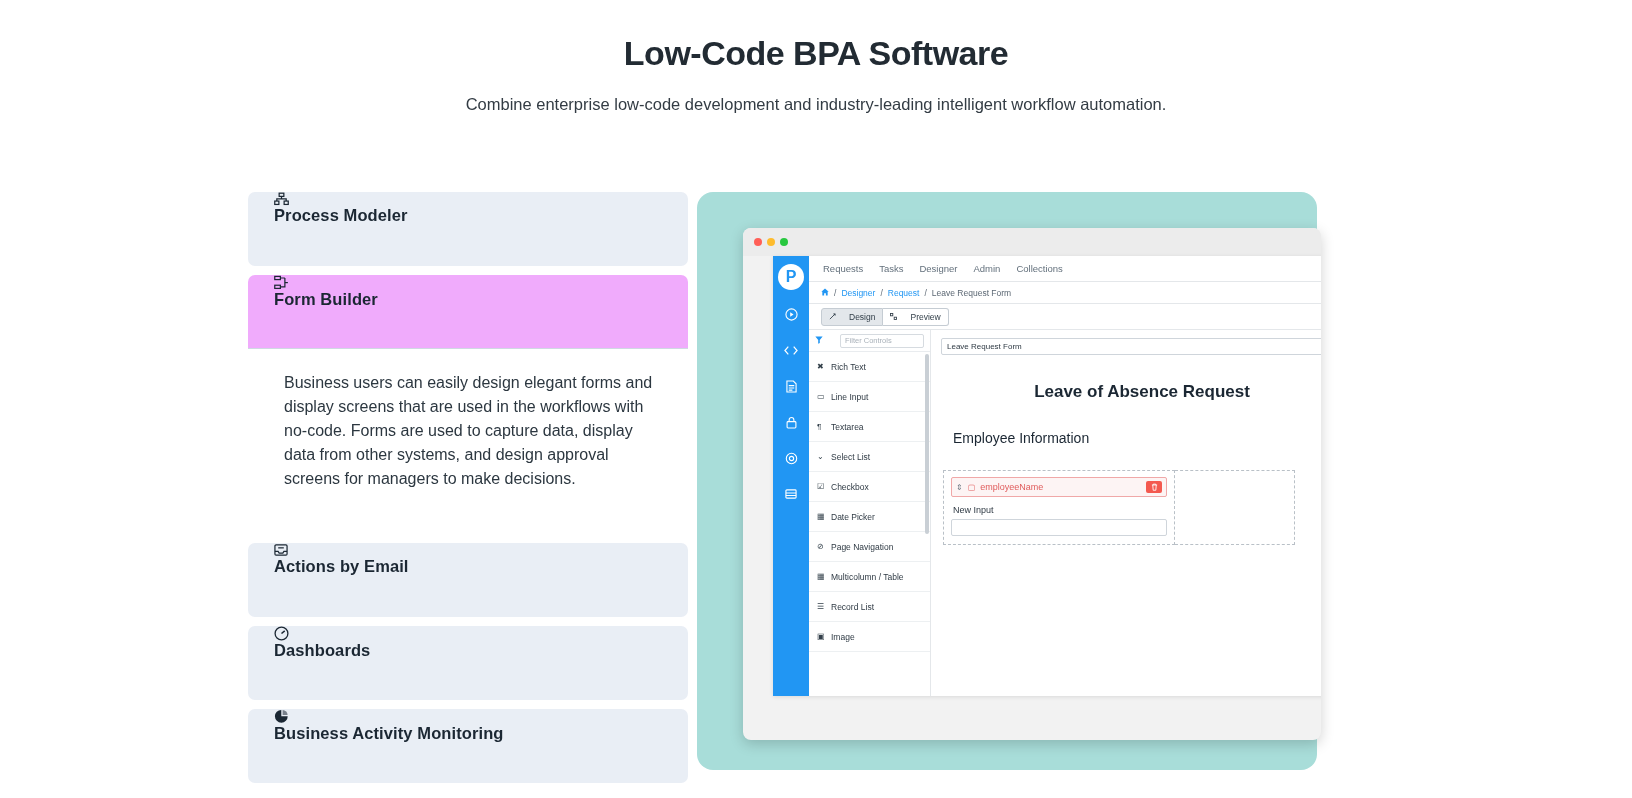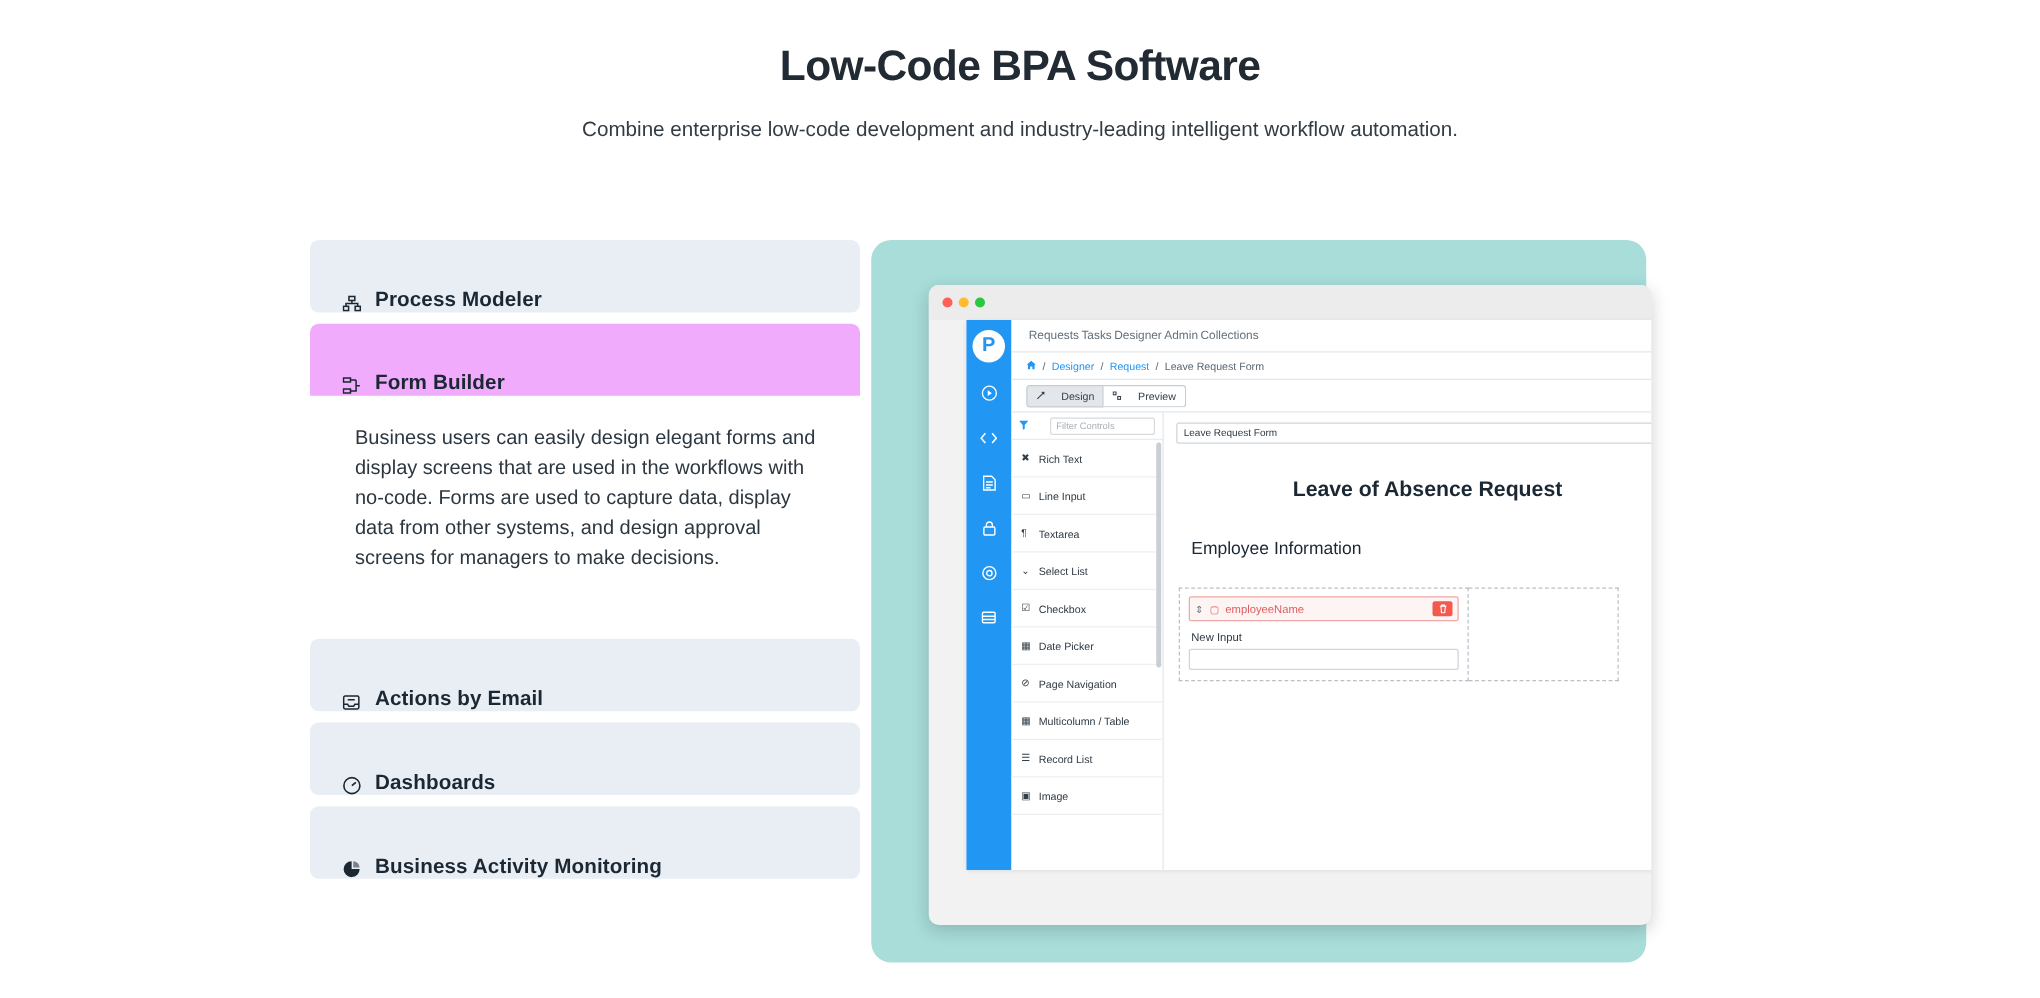--- a/index.html
+++ b/index.html
@@ -47,26 +47,27 @@
   .accordion {
     position: absolute;
     left: 248px;
     top: 0;
     width: 440px;
   }
 
   .acc-item {
     background: #e9eef5;
     border-radius: 7px;
-    height: 58px;
-    display: flex;
-    align-items: flex-end;
+    height: 74px;
+    display: flex;
+    align-items: flex-start;
     padding: 0 0 0 26px;
     margin-bottom: 9px;
     cursor: pointer;
+    flex-direction: column;
   }
   .acc-item.open {
     background: #f0abfc;
     border-radius: 7px 7px 0 0;
     margin-bottom: 0;
     border-bottom: 1px solid #cfd8e3;
   }
   .acc-item .ic {
     width: 26px;
     display: flex;
@@ -166,21 +167,21 @@
     margin-bottom: 12px;
   }
 
   .app-main { flex: 1 1 auto; display: flex; flex-direction: column; min-width: 0; }
 
   .topnav {
     height: 26px;
     border-bottom: 1px solid #e4e7ea;
     display: flex;
     align-items: center;
-    gap: 2px;
+    gap: 16px;
     padding-left: 14px;
     font-size: 9.5px;
     color: #63707c;
   }
   .crumbs {
     height: 22px;
     border-bottom: 1px solid #e4e7ea;
     display: flex;
     align-items: center;
     gap: 5px;

